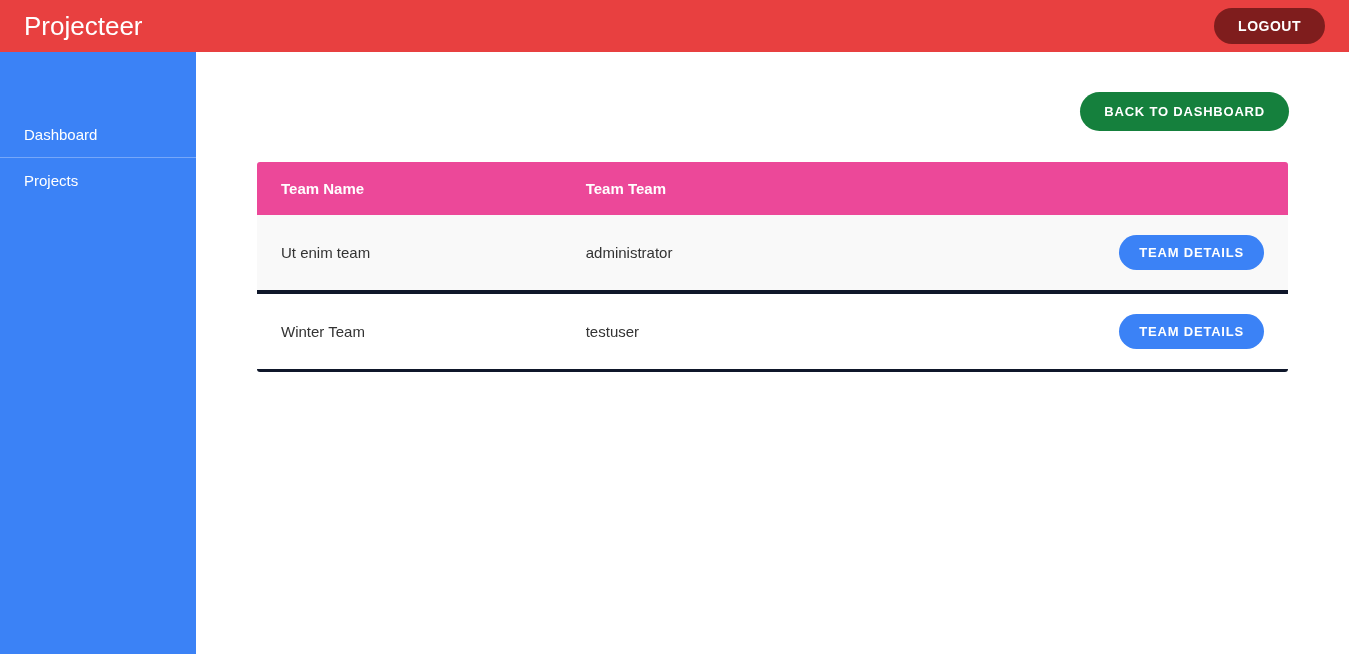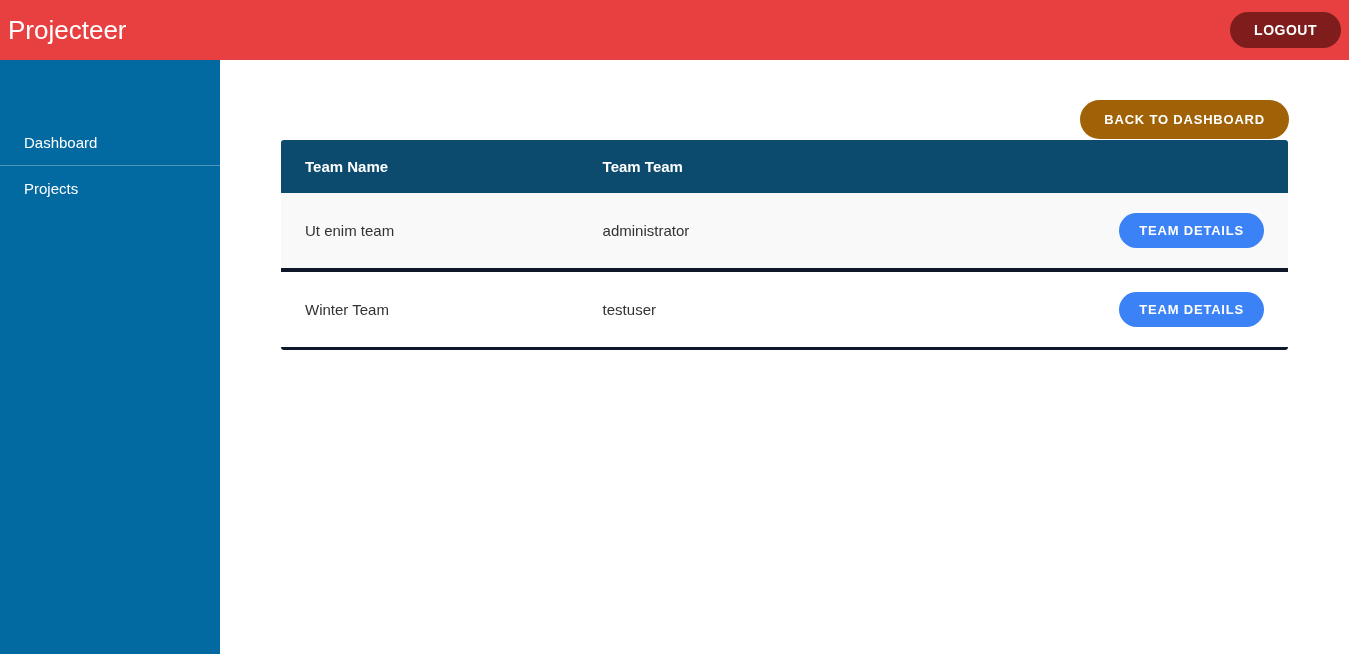--- a/index.html
+++ b/index.html
@@ -14,25 +14,25 @@
       display: flex;
       flex-direction: column;
       height: 654px;
       width: 1349px;
       overflow: hidden;
     }
 
     
     .header {
       background-color: #e84040;
-      height: 60px;
+      height: 52px;
       display: flex;
       align-items: center;
       justify-content: space-between;
-      padding: 0 8px;
+      padding: 0 24px;
       flex-shrink: 0;
     }
 
     .header-title {
       color: white;
       font-size: 26px;
       font-weight: 500;
     }
 
     .logout-button {
@@ -49,22 +49,22 @@
 
     
     .main-layout {
       display: flex;
       flex: 1;
       overflow: hidden;
     }
 
     
     .sidebar {
-      background-color: #0369a1;
-      width: 220px;
+      background-color: #3b82f6;
+      width: 196px;
       flex-shrink: 0;
       padding-top: 60px;
       display: flex;
       flex-direction: column;
     }
 
     .sidebar-item {
       color: white;
       font-size: 15px;
       padding: 14px 24px;
@@ -78,44 +78,45 @@
 
     
     .content {
       flex: 1;
       background-color: white;
       padding: 40px 60px;
       overflow-y: auto;
     }
 
     .back-to-dashboard-btn {
-      background-color: #a16207;
+      background-color: #15803d;
       color: white;
       border: none;
       border-radius: 24px;
       padding: 12px 24px;
       font-size: 13px;
       font-weight: 600;
       letter-spacing: 0.8px;
       cursor: pointer;
       display: block;
       margin-left: auto;
+      margin-bottom: 30px;
     }
 
     
     .teams-table {
       width: 100%;
       border-collapse: collapse;
       border-radius: 4px;
       overflow: hidden;
       border: 1px solid #ddd;
     }
 
     .teams-table thead tr {
-      background-color: #0c4a6e;
+      background-color: #ec4899;
     }
 
     .teams-table thead th {
       color: white;
       font-size: 15px;
       font-weight: 700;
       padding: 18px 24px;
       text-align: left;
     }
 

